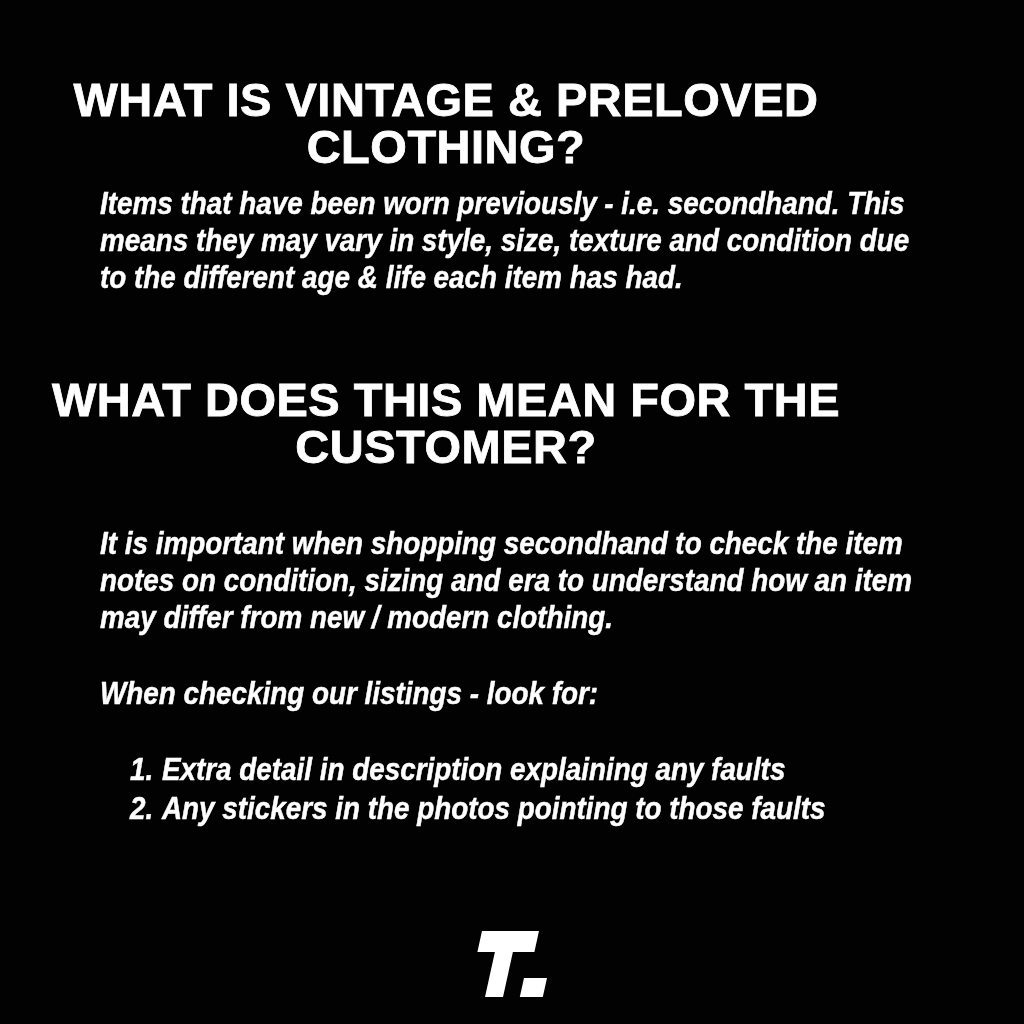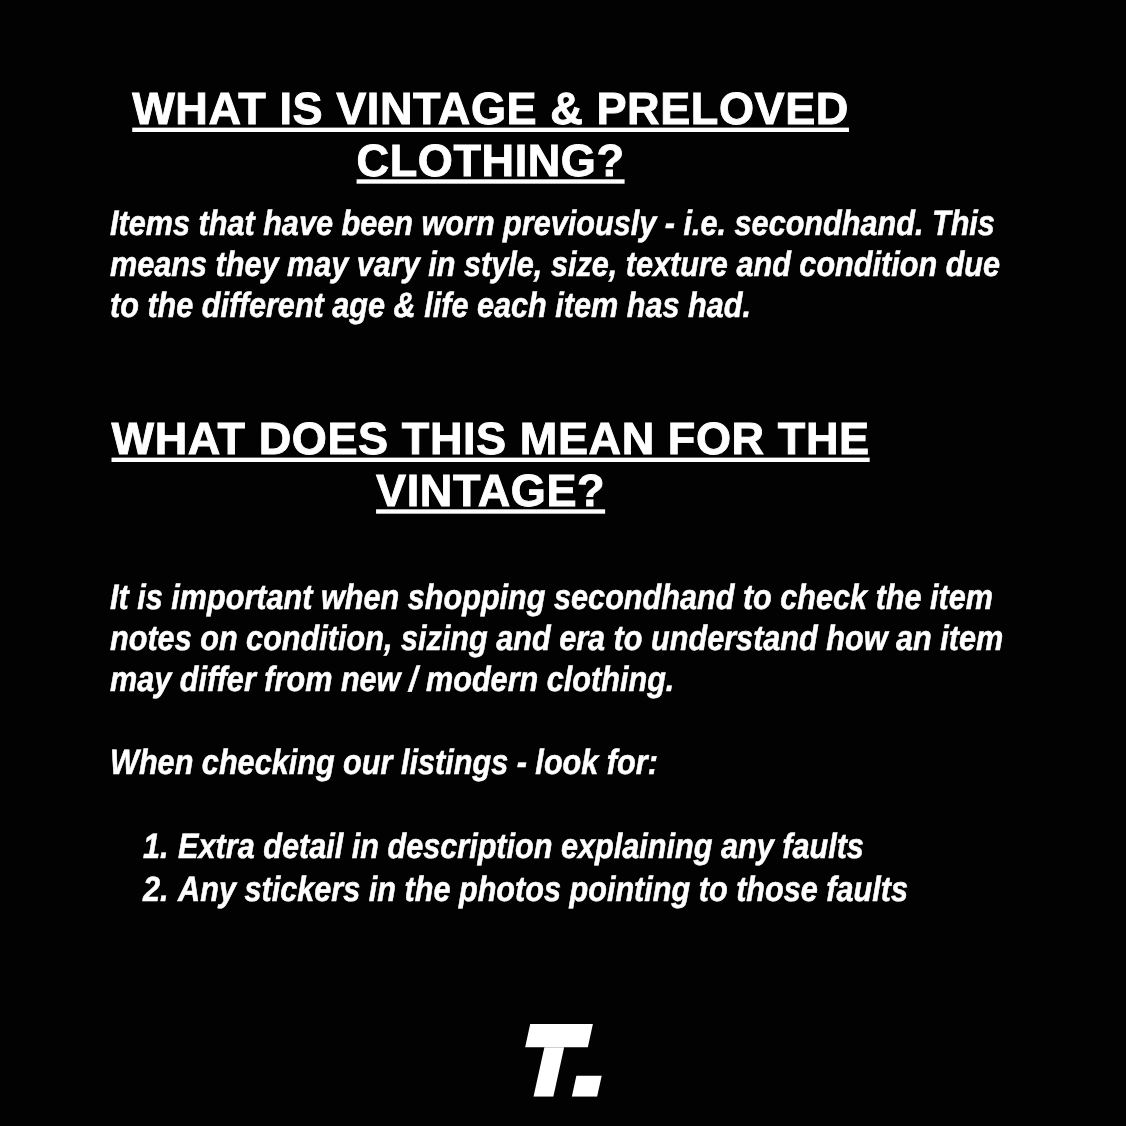--- a/index.html
+++ b/index.html
@@ -15,26 +15,25 @@
     overflow: hidden;
     font-family: "Liberation Sans", sans-serif;
     color: #ffffff;
   }
   .heading {
     position: absolute;
     left: 0;
     width: 892px;
     text-align: center;
     font-weight: bold;
-    font-size: 41px;
+    font-size: 47px;
     line-height: 47px;
     letter-spacing: 0.5px;
     -webkit-text-stroke: 0.8px #ffffff;
     white-space: pre-line;
-    text-decoration: underline;
   }
   .heading1 { top: 76px; }
   .heading2 { top: 376px; }
   .bodytext {
     position: absolute;
     left: 100px;
     width: 960px;
     font-style: italic;
     font-weight: bold;
     font-size: 32px;
@@ -81,21 +80,21 @@
 
 <div class="canvas">
 
   <div class="heading heading1">WHAT IS VINTAGE &amp; PRELOVED CLOTHING?</div>
 
   <div class="bodytext para1">Items that have been worn previously - i.e. secondhand. This
 means they may vary in style, size, texture and condition due
 to the different age &amp; life each item has had.</div>
 
   <div class="heading heading2">WHAT DOES THIS MEAN FOR THE
-VINTAGE?</div>
+CUSTOMER?</div>
 
   <div class="bodytext para2">It is important when shopping secondhand to check the item
 notes on condition, sizing and era to understand how an item
 may differ from new / modern clothing.</div>
 
   <div class="bodytext para3">When checking our listings - look for:</div>
 
   <div class="checklist">
     <div class="checklist-item">
       <span class="item-number">1.</span>

